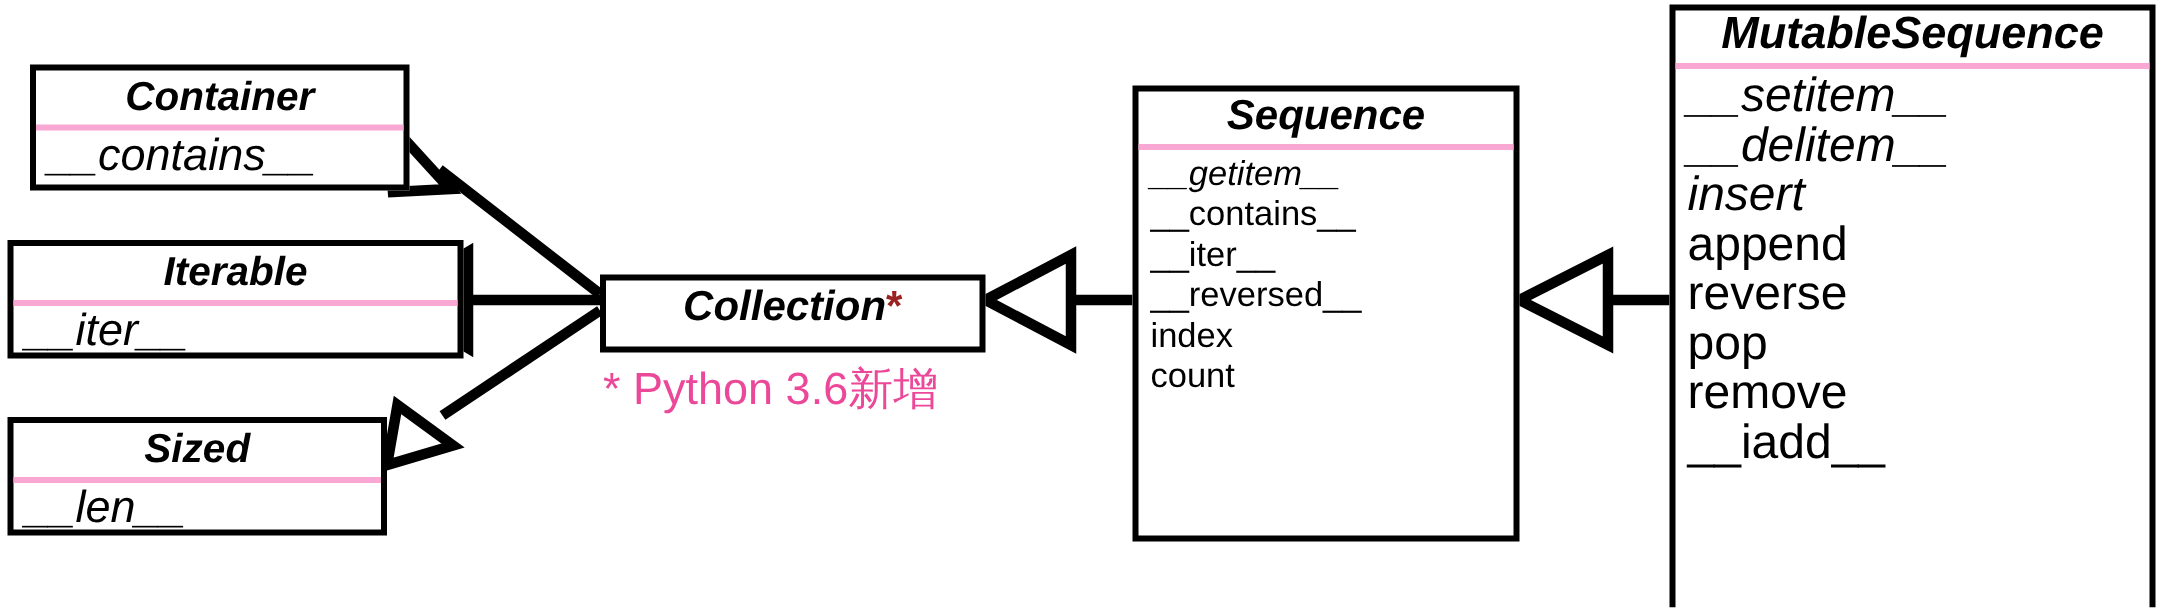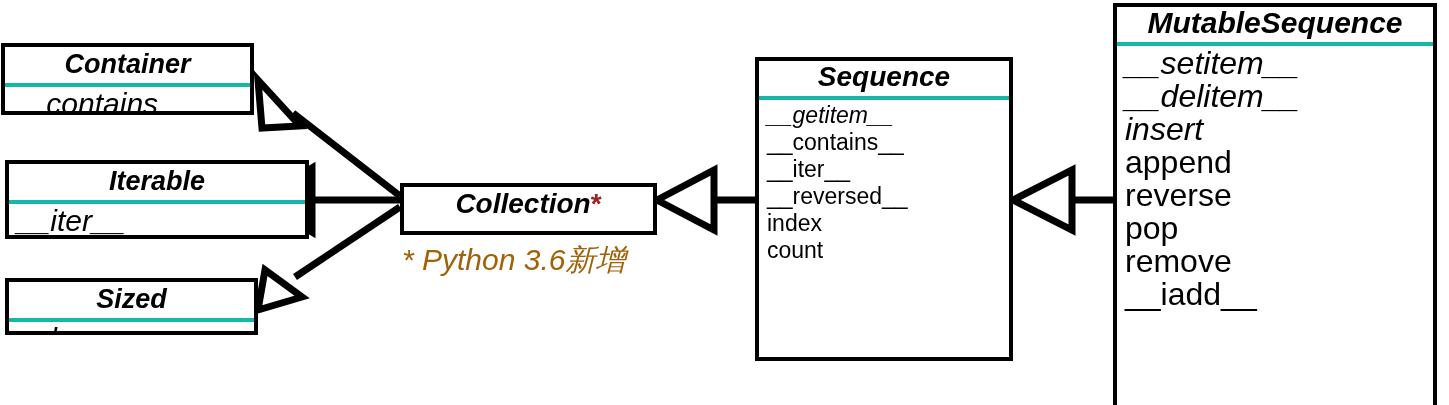--- a/index.html
+++ b/index.html
@@ -29,44 +29,44 @@
     box-sizing: border-box;
     text-align: center;
     font-style: italic;
     font-weight: bold;
     color: #000000;
     white-space: nowrap;
     line-height: 1.0;
     padding: 1px 6px 3px 6px;
   }
   .uml-name.has-divider {
-    border-bottom: 4px solid #14b8a6;
+    border-bottom: 4px solid #f9a8d4;
   }
   .uml-members {
     box-sizing: border-box;
     padding: 0 6px 0 8px;
     flex: 1 1 auto;
     overflow: hidden;
   }
   .uml-member {
     white-space: nowrap;
     color: #000000;
     line-height: 1.0;
   }
   .uml-member.abstract {
     font-style: italic;
   }
   .uml-member.concrete {
     font-style: normal;
   }
 
   
-  #cls-container { left: 1px;    top: 43px;  width: 253px; height: 72px; }
+  #cls-container { left: 20px;    top: 43px;  width: 253px; height: 84px; }
   #cls-iterable  { left: 5px;    top: 160px; width: 304px; height: 79px; }
-  #cls-sized     { left: 5px;    top: 278px; width: 253px; height: 57px; }
+  #cls-sized     { left: 5px;    top: 278px; width: 253px; height: 79px; }
   #cls-collection{ left: 400px;  top: 183px; width: 257px; height: 52px; }
   #cls-sequence  { left: 755px;  top: 57px;  width: 258px; height: 304px; }
   #cls-mutseq    { left: 1113px; top: 3px;   width: 324px; height: 410px; }
 
   #cls-container .uml-name,
   #cls-iterable  .uml-name,
   #cls-sized     .uml-name { font-size: 27px; padding-top: 4px; padding-bottom: 5px; }
   #cls-container .uml-member,
   #cls-iterable  .uml-member,
   #cls-sized     .uml-member { font-size: 30px; padding-top: 2px; }
@@ -81,25 +81,24 @@
 
   
   .red-star {
     color: #9b2220;
     font-style: normal;
   }
 
   
   .note {
     position: absolute;
-    color: #a16207;
+    color: #ec4899;
     font-size: 30px;
     white-space: nowrap;
     line-height: 1;
-    font-style: italic;
   }
   #note-python36 { left: 402px; top: 245px; }
 
   
   #connectors {
     position: absolute;
     left: 0;
     top: 0;
     width: 1449px;
     height: 405px;

